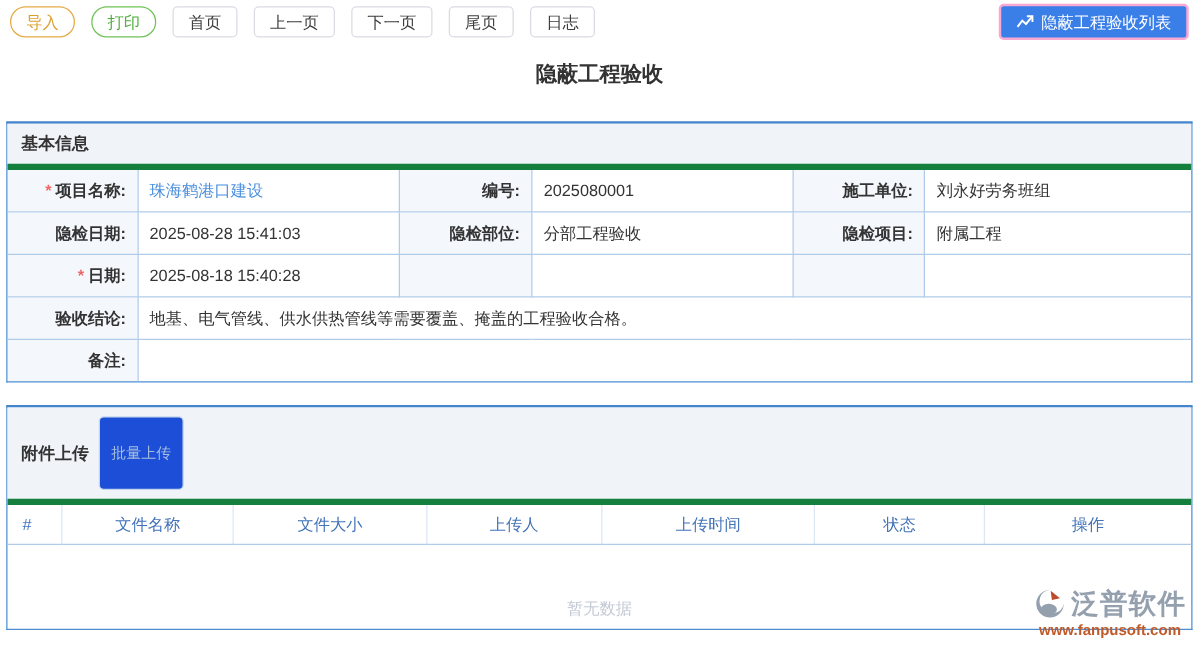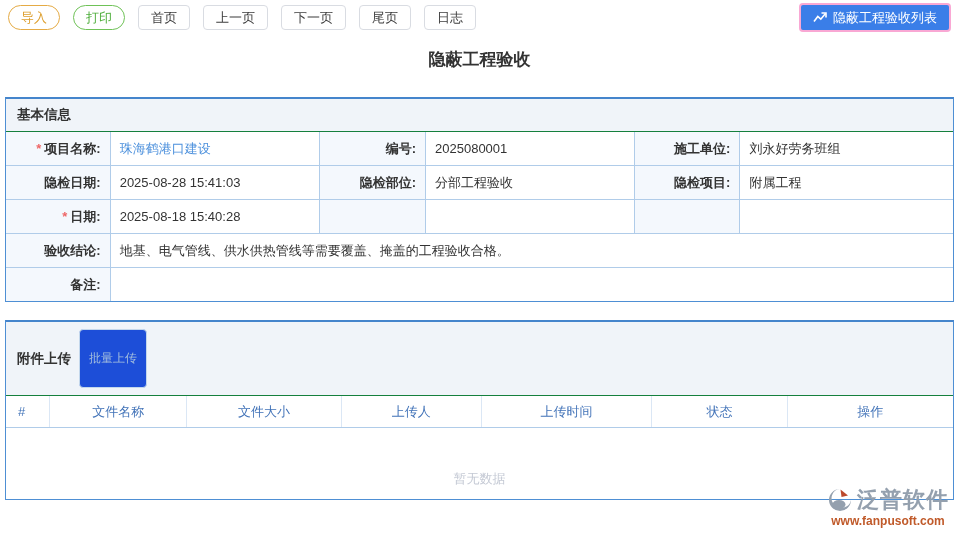--- a/index.html
+++ b/index.html
@@ -66,21 +66,21 @@
   }
   .panel-basic { margin-top: 27px; }
   .panel-attach { margin-top: 18px; height: 180px; }
 
   .panel-header {
     background: #f0f4f9;
     padding: 7px 11px;
     font-weight: bold;
     font-size: 13.5px;
     color: #333;
-    border-bottom: 1px solid #15803d;
+    border-bottom: 5px solid #15803d;
     display: flex;
     align-items: center;
     gap: 8px;
   }
 
   
   table.grid {
     width: 100%;
     border-collapse: collapse;
     border-style: hidden;
@@ -140,21 +140,21 @@
     align-items: center;
     justify-content: center;
     color: #c4c9d4;
     font-size: 13px;
   }
 
   
   .watermark {
     position: absolute;
     right: 10px;
-    bottom: 7px;
+    bottom: 24px;
     text-align: center;
     user-select: none;
   }
   .wm-top { display: flex; align-items: center; gap: 4px; }
   .wm-brand {
     font-size: 22px;
     font-weight: bold;
     color: #94a0ae;
     letter-spacing: 1px;
     line-height: 24px;

